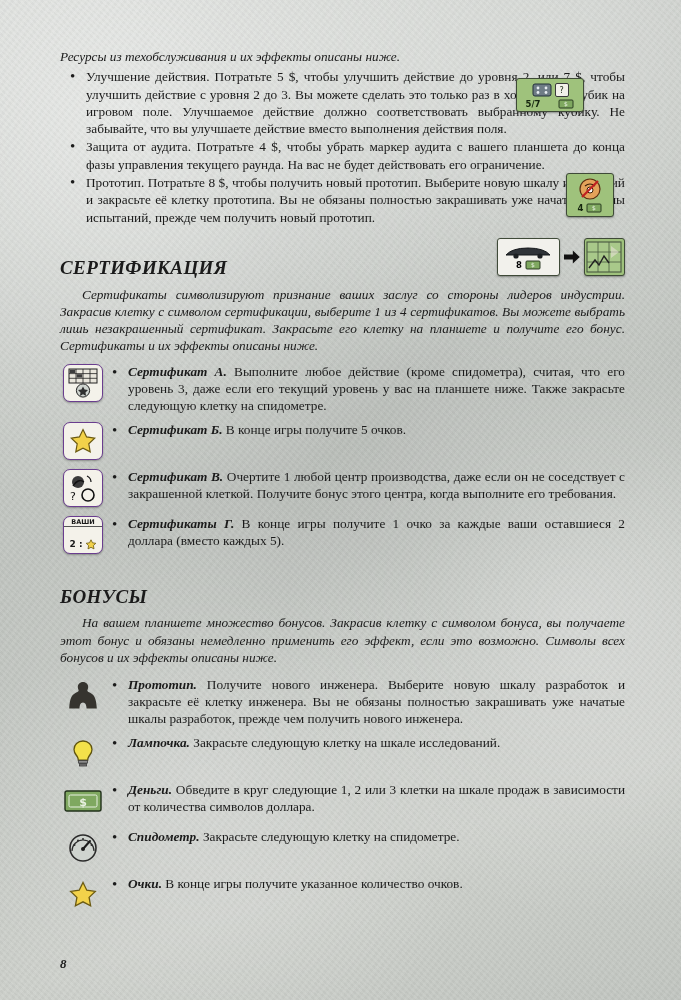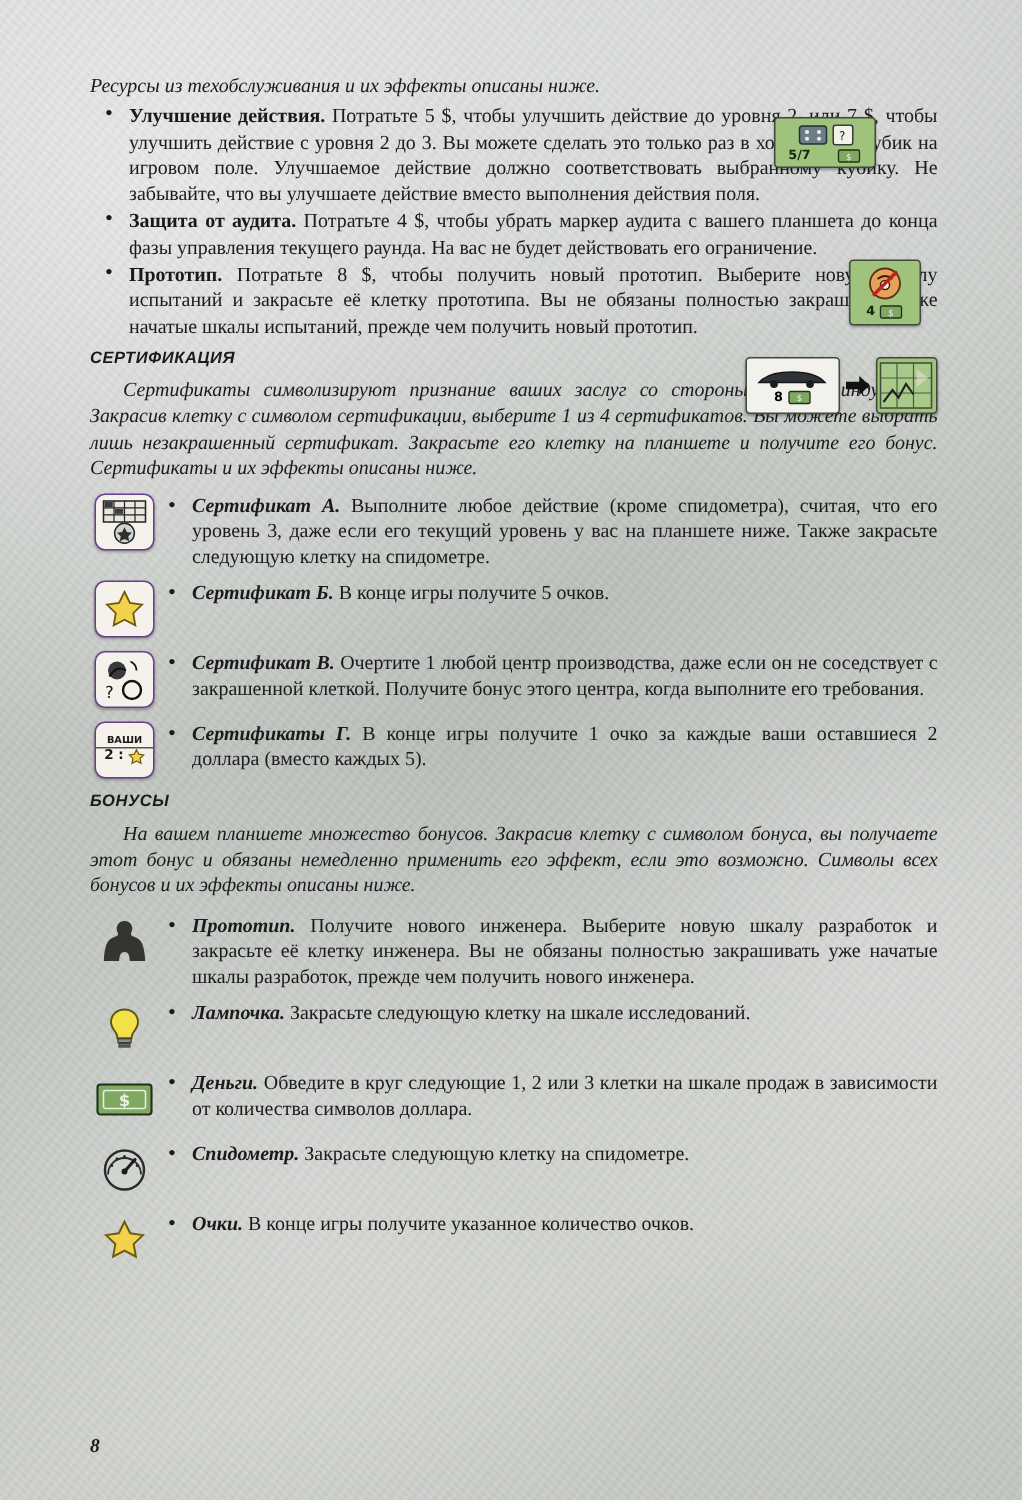--- a/index.html
+++ b/index.html
@@ -51,29 +51,29 @@
     margin-bottom: 1px;
     text-align: justify;
   }
   ul.bul > li::before {
     content: "•";
     position: absolute;
     left: 10px;
     top: -1px;
     font-size: 15px;
   }
-  b, .bold { font-weight: bold; margin-top: 44px; }
+  b, .bold { font-weight: normal; margin-top: 44px; }
 
   h2.section {
-    font-family: Liberation Sans, sans-serif;
+    font-family: Liberation Serif, serif;
     font-style: italic;
     font-weight: bold;
-    font-size: 11px;
+    font-size: 19px;
     letter-spacing: .4px;
-    margin: 6px 0 5px 0;
+    margin: 30px 0 5px 0;
   }
   .indent { text-indent: 22px; }
 
   
   .icon-float {
     position: absolute;
     z-index: 5;
   }
   .ic-box {
     background: #9fc27c;
@@ -215,21 +215,21 @@
           <circle cx="21" cy="22" r="6" fill="none" stroke="#111" stroke-width="1.6"></circle>
         </svg>
       </div>
     </div>
     <div class="rowbullet">•</div>
     <div class="rowtext"><span class="cert-label">Сертификат В.</span><span> Очертите 1 любой центр производства, даже если он не соседствует с закрашенной клеткой. Получите бонус этого центра, когда выполните его требования.</span></div>
   </div>
 
   <div class="rowitem">
     <div class="rowicon">
-      <div class="cert-icon" style="flex-direction:column;padding:2px 0;">
+      <div class="cert-icon" style="flex-direction:column;justify-content:space-between;padding:2px 0;">
         <div class="tiny" style="font-size:6.5px;font-weight:bold;border-bottom:1px solid #555;width:100%;text-align:center;line-height:1.2;">ВАШИ</div>
         <div style="display:flex;align-items:center;gap:2px;">
           <span class="tiny" style="font-size:9px;font-weight:bold;">2 :</span>
           <svg width="12" height="12" viewBox="0 0 12 12">
               <path d="M6 .8 l1.5 3 3.3 .5 -2.4 2.3 .6 3.3 -3-1.6 -3 1.6 .6-3.3 -2.4-2.3 3.3-.5z" fill="#f2d24a" stroke="#6b5a12" stroke-width=".8"></path>
             </svg>
         </div>
       </div>
     </div>
     <div class="rowbullet">•</div>

